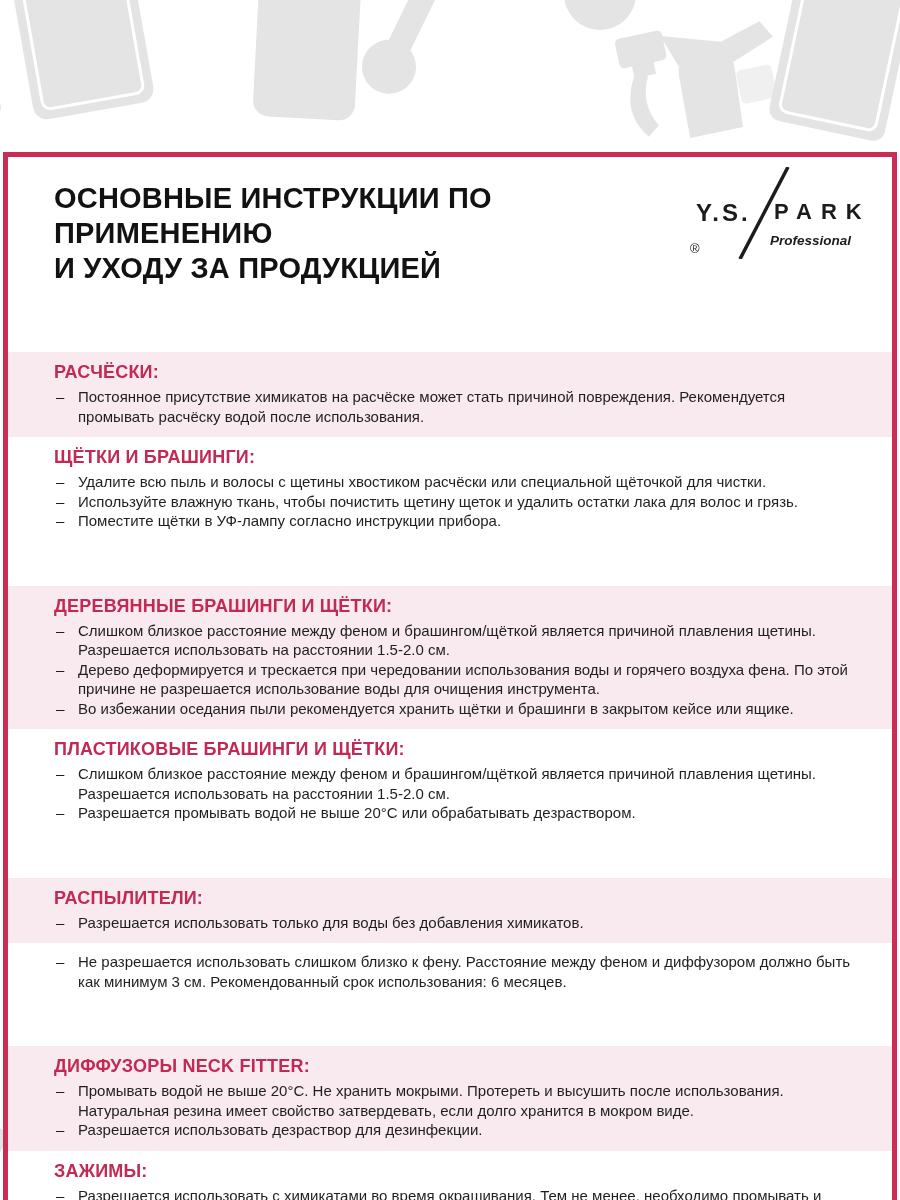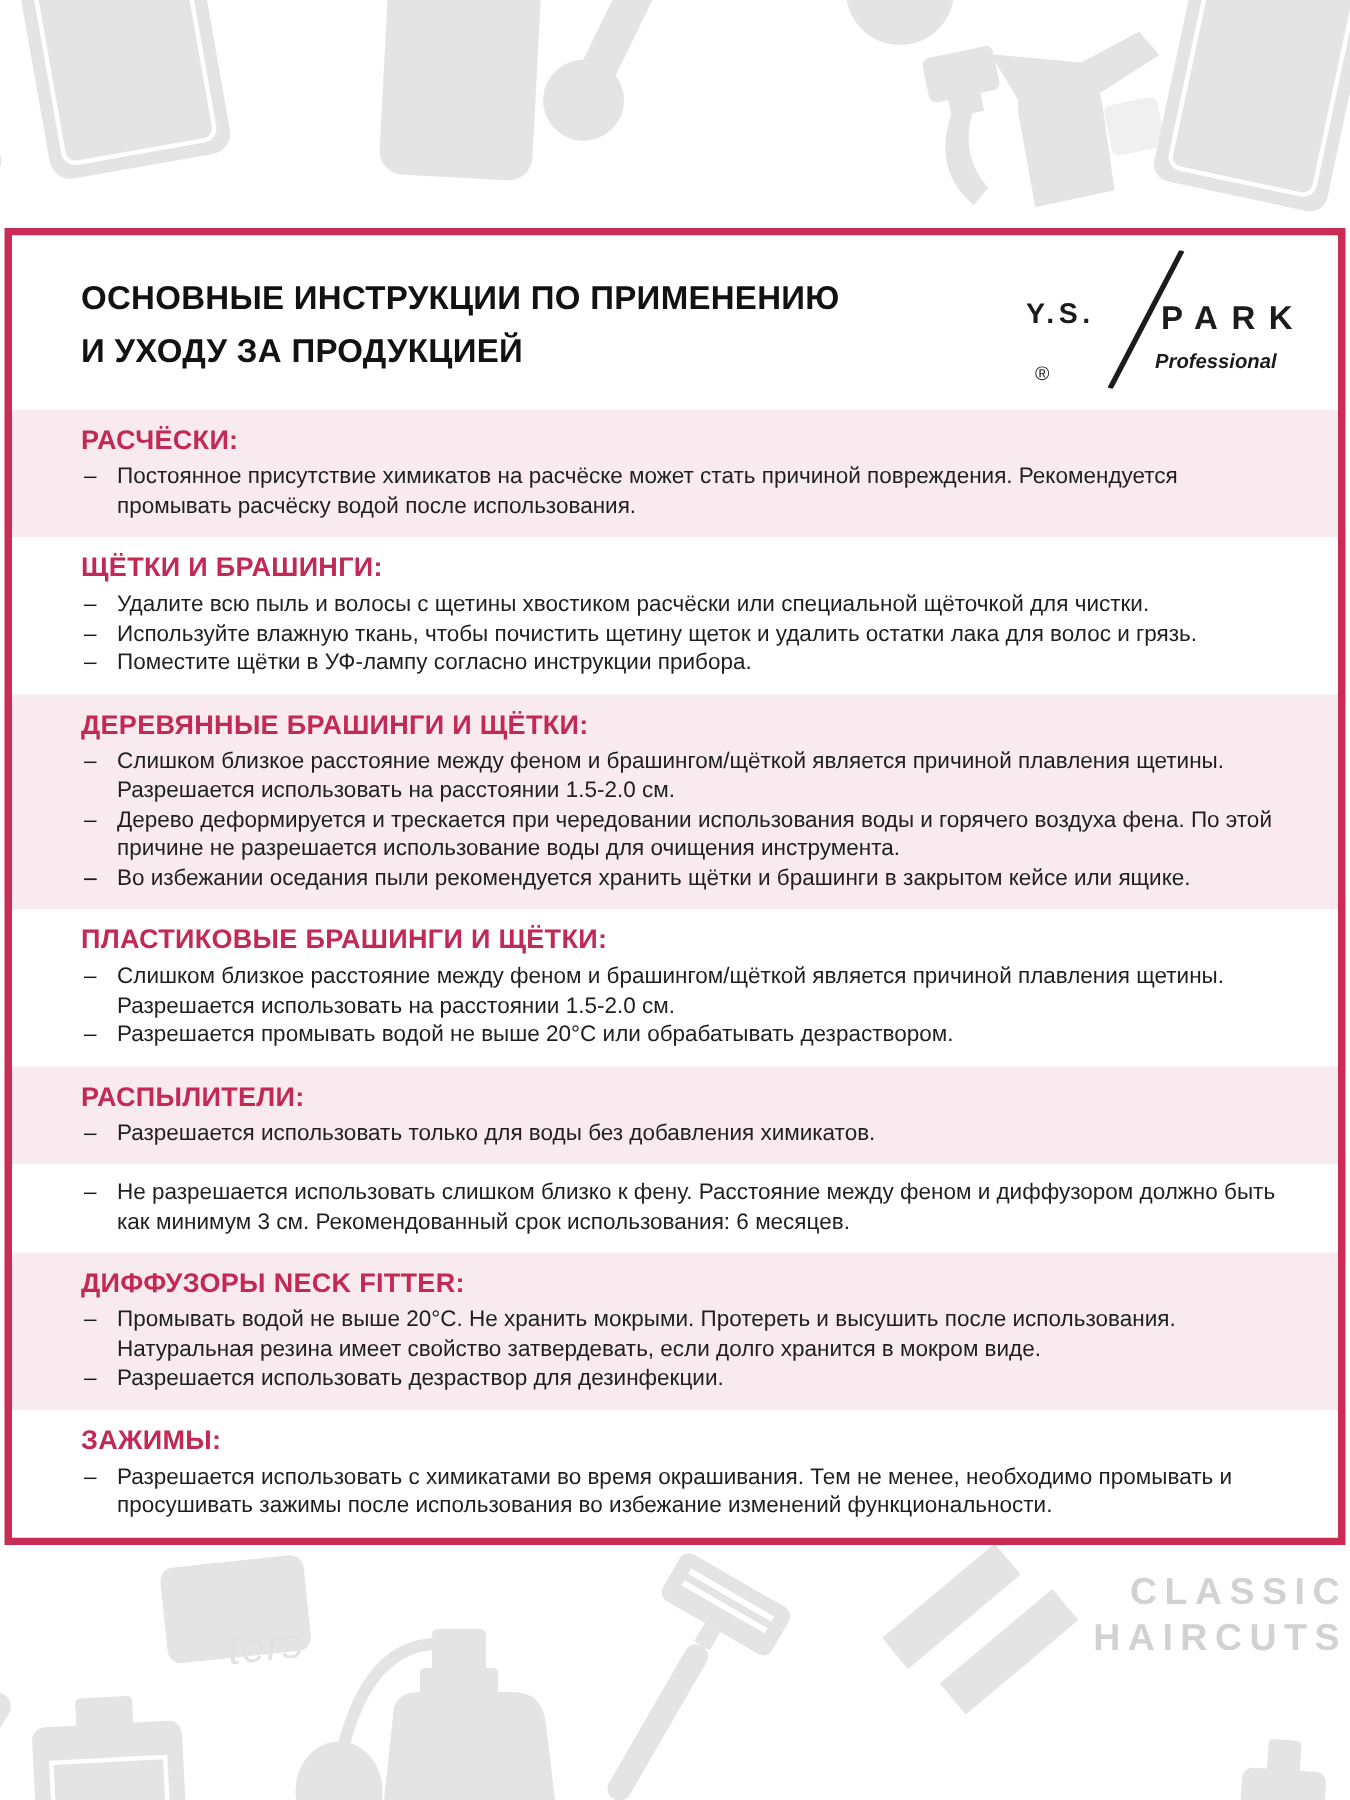--- a/index.html
+++ b/index.html
@@ -23,33 +23,33 @@
     color:var(--wm);font-weight:600;letter-spacing:5px;font-size:25px;line-height:31px;
   }
   
   .card{
     position:absolute;left:3px;top:152px;width:884px;z-index:2;
     background:#ffffff;border:5px solid var(--border);
     box-shadow:inset 0 1px 0 rgba(255,255,255,.25);
   }
   .card-header{position:relative;padding:24px 46px 22px;background:#fff;}
   .page-title{
-    margin:0;font-size:22px;line-height:35px;font-weight:700;color:#121212;
+    margin:0;font-size:29px;line-height:35px;font-weight:700;color:#121212;
     letter-spacing:.2px;max-width:640px;
   }
   
   .logo{position:absolute;right:28px;top:16px;width:190px;height:92px;color:#1c1c1c;}
-  .logo .ys{position:absolute;left:10px;top:26px;font-size:19px;font-weight:700;letter-spacing:3px;}
+  .logo .ys{position:absolute;left:22px;top:26px;font-size:24px;font-weight:700;letter-spacing:3px;}
   .logo .park{position:absolute;left:100px;top:26px;font-size:22px;font-weight:700;letter-spacing:9px;}
   .logo .slash{position:absolute;left:58px;top:-6px;}
   .logo .pro{position:absolute;left:96px;top:60px;font-size:13.5px;font-weight:700;font-style:italic;text-align:center;}
   .logo .reg{position:absolute;left:16px;top:68px;font-size:13px;}
   
   .sec{padding:9px 40px 11px 46px;background:#fff;}
-  .sec.tint{background:var(--tint);}
+  .sec.tint{background:var(--tint);margin-top:44px;}
   .sec h2{
     margin:0 0 3px;font-size:18px;line-height:23px;font-weight:700;
     color:var(--accent);letter-spacing:.2px;
   }
   .sec ul{margin:0;padding:0;list-style:none;}
   .sec li{
     position:relative;padding-left:24px;font-size:15px;line-height:19.5px;
     color:var(--body);
   }
   .sec li .dash{position:absolute;left:2px;top:0;}

